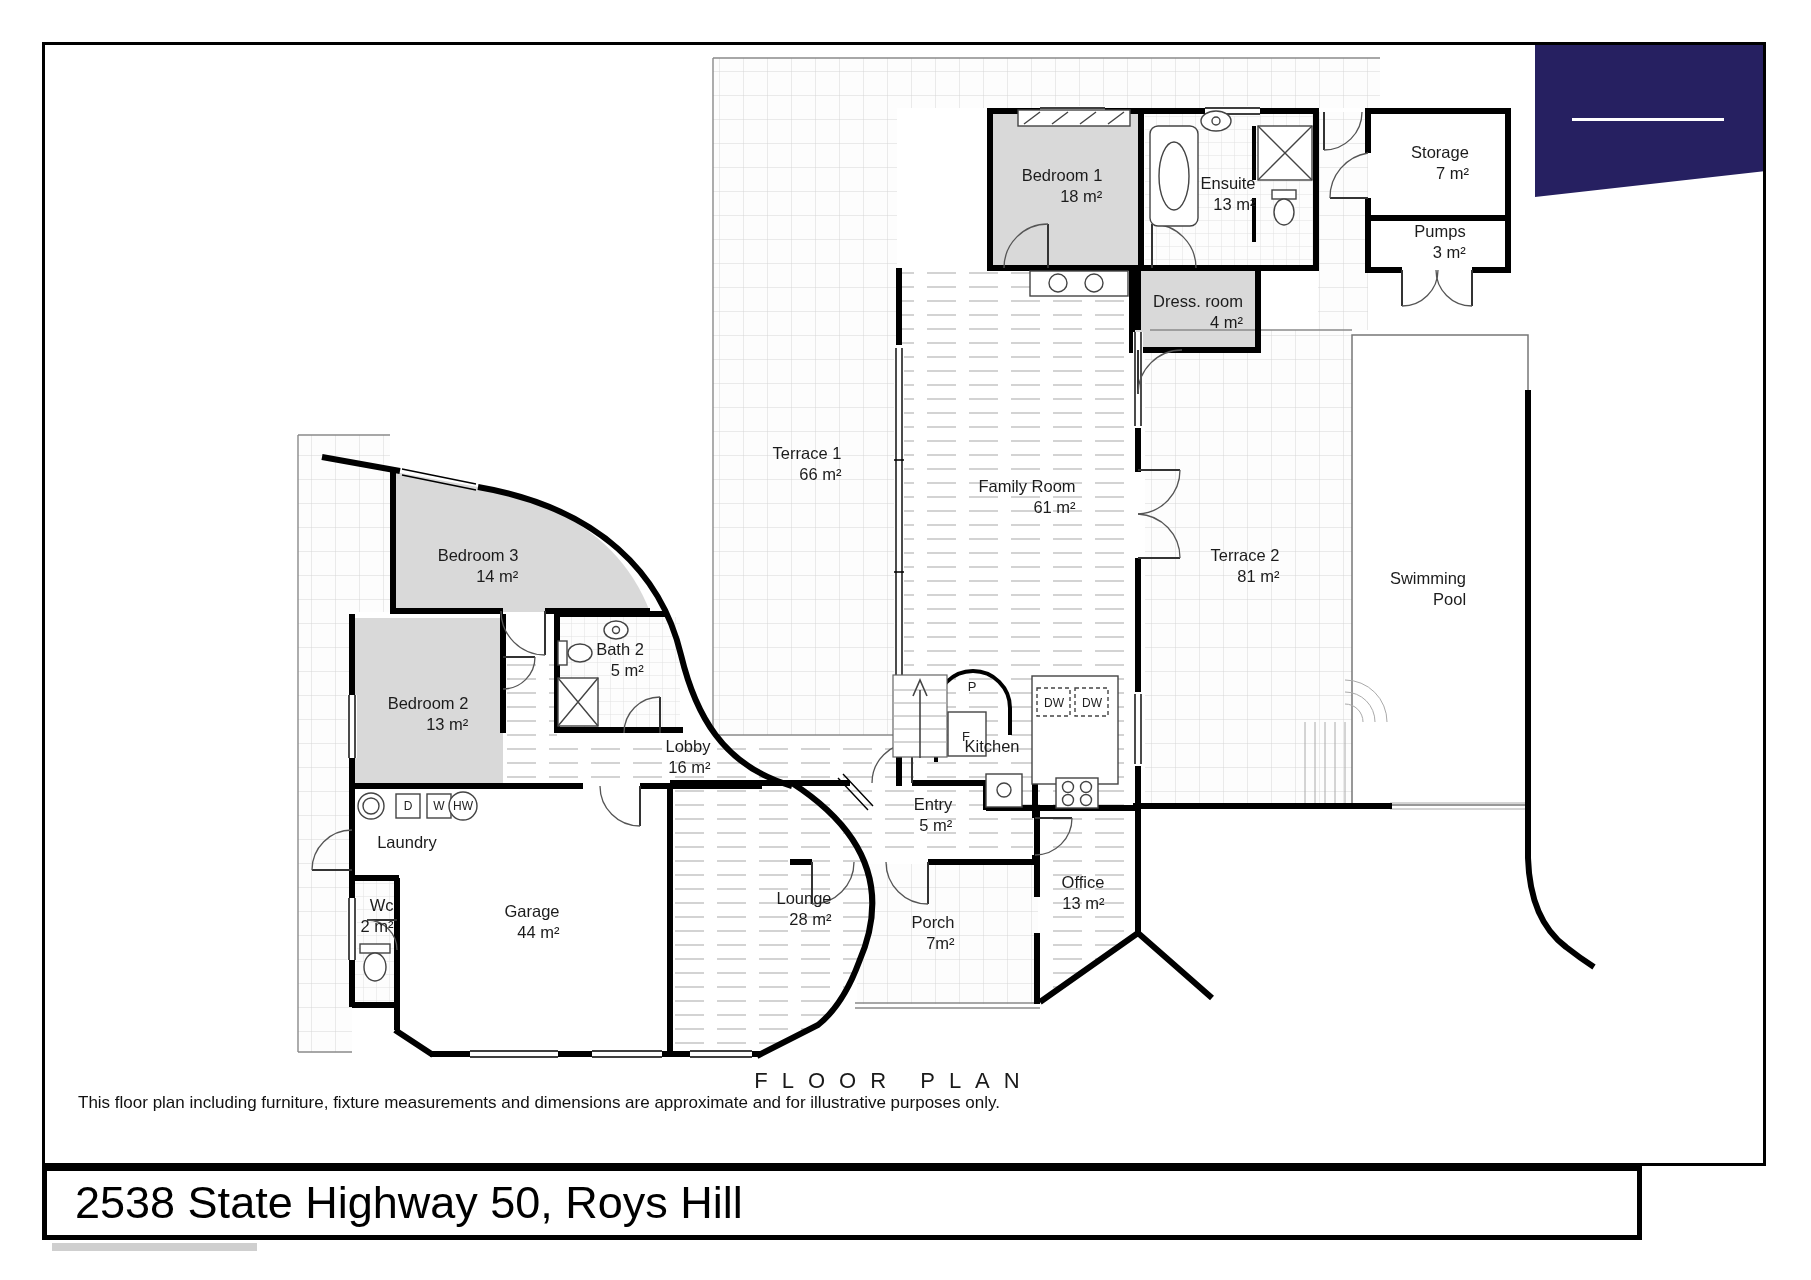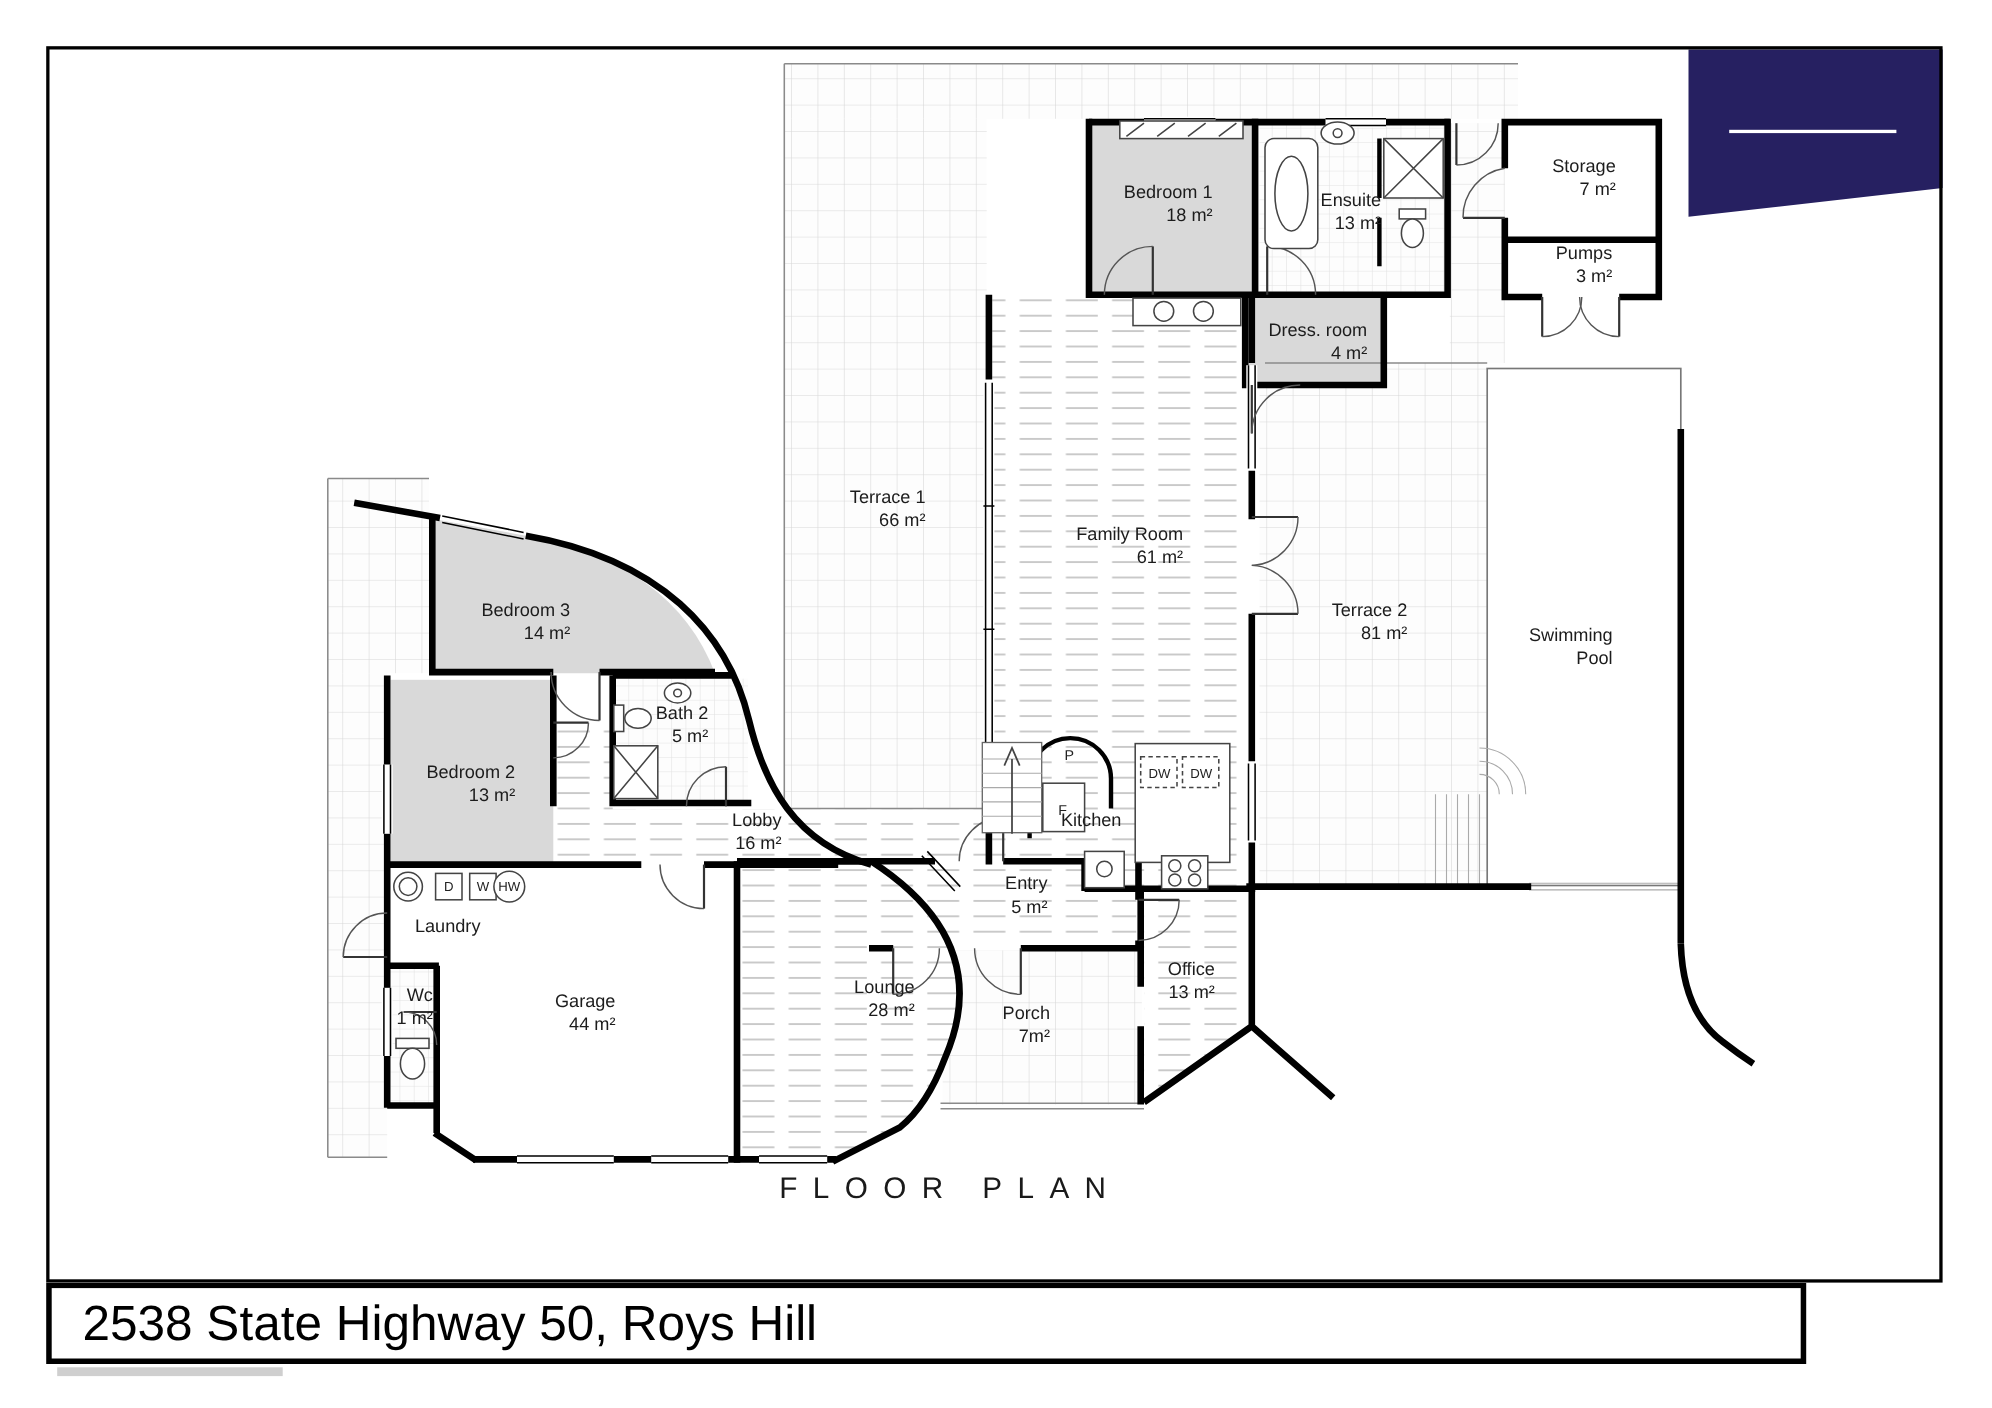--- a/index.html
+++ b/index.html
@@ -13,22 +13,22 @@
   .leaf{stroke:#333;stroke-width:2;fill:none;}
   .fx{stroke:#444;stroke-width:1.4;fill:#fff;}
   .fxn{stroke:#444;stroke-width:1.4;fill:none;}
   .win{stroke:#000;stroke-width:1.4;fill:none;}
   .wm{fill:#fff;}
   .rl{position:absolute;transform:translate(-50%,-50%);text-align:right;
       font-size:16.5px;line-height:1.3;color:#1c1c1c;white-space:nowrap;}
   .fl{position:absolute;transform:translate(-50%,-50%);text-align:center;
       font-size:13px;color:#222;white-space:nowrap;}
   .fls{font-size:12px;}
-  .floorplan-title{position:absolute;left:864px;top:1081px;transform:translate(-50%,-50%);
-      font-size:27px;letter-spacing:14px;color:#1a1a1a;white-space:nowrap;}
+  .floorplan-title{position:absolute;left:894px;top:1081px;transform:translate(-50%,-50%);
+      font-size:22px;letter-spacing:14px;color:#1a1a1a;white-space:nowrap;}
   .disclaimer{position:absolute;left:78px;top:1092px;font-size:17px;line-height:22px;color:#111;}
   .addrbar{position:absolute;left:42px;top:1166px;width:1600px;height:74px;
       border:5px solid #000;box-sizing:border-box;background:#fff;display:flex;align-items:center;}
   .addrbar span{font-size:45px;color:#000;margin-left:28px;}
   .frame{position:absolute;left:42px;top:42px;width:1724px;height:1124px;
       border:3px solid #000;box-sizing:border-box;pointer-events:none;}
   .shadow{position:absolute;left:52px;top:1243px;width:205px;height:8px;background:#cfcfcf;}
 </style>
 </head>
 <body>
@@ -395,21 +395,21 @@
     </div>
   <div class="rl" style="left:933px;top:815px">
       <div>Entry</div>
       <div>5 m²</div>
     </div>
   <div class="rl" style="left:407px;top:843px">
       <div>Laundry</div>
     </div>
   <div class="rl" style="left:377px;top:916px">
       <div>Wc</div>
-      <div>1 m²</div>
+      <div>2 m²</div>
     </div>
   <div class="rl" style="left:532px;top:922px">
       <div>Garage</div>
       <div>44 m²</div>
     </div>
   <div class="rl" style="left:804px;top:909px">
       <div>Lounge</div>
       <div>28 m²</div>
     </div>
   <div class="rl" style="left:933px;top:933px">
@@ -425,20 +425,21 @@
   <div class="fl" style="left:966px;top:736px">F</div>
   <div class="fl fls" style="left:1054px;top:703px">DW</div>
   <div class="fl fls" style="left:1092px;top:703px">DW</div>
   <div class="fl fls" style="left:408px;top:806px">D</div>
   <div class="fl fls" style="left:439px;top:806px">W</div>
   <div class="fl fls" style="left:463px;top:806px">HW</div>
 
   <div class="floorplan-title">FLOOR PLAN</div>
 
   <div class="disclaimer">
+    <div>This floor plan including furniture, fixture measurements and dimensions are approximate and for illustrative purposes only.</div>
   </div>
 
   <div class="frame"></div>
 
   <div class="addrbar">
     <span>2538 State Highway 50, Roys Hill</span>
   </div>
   <div class="shadow"></div>
 
 </div>

